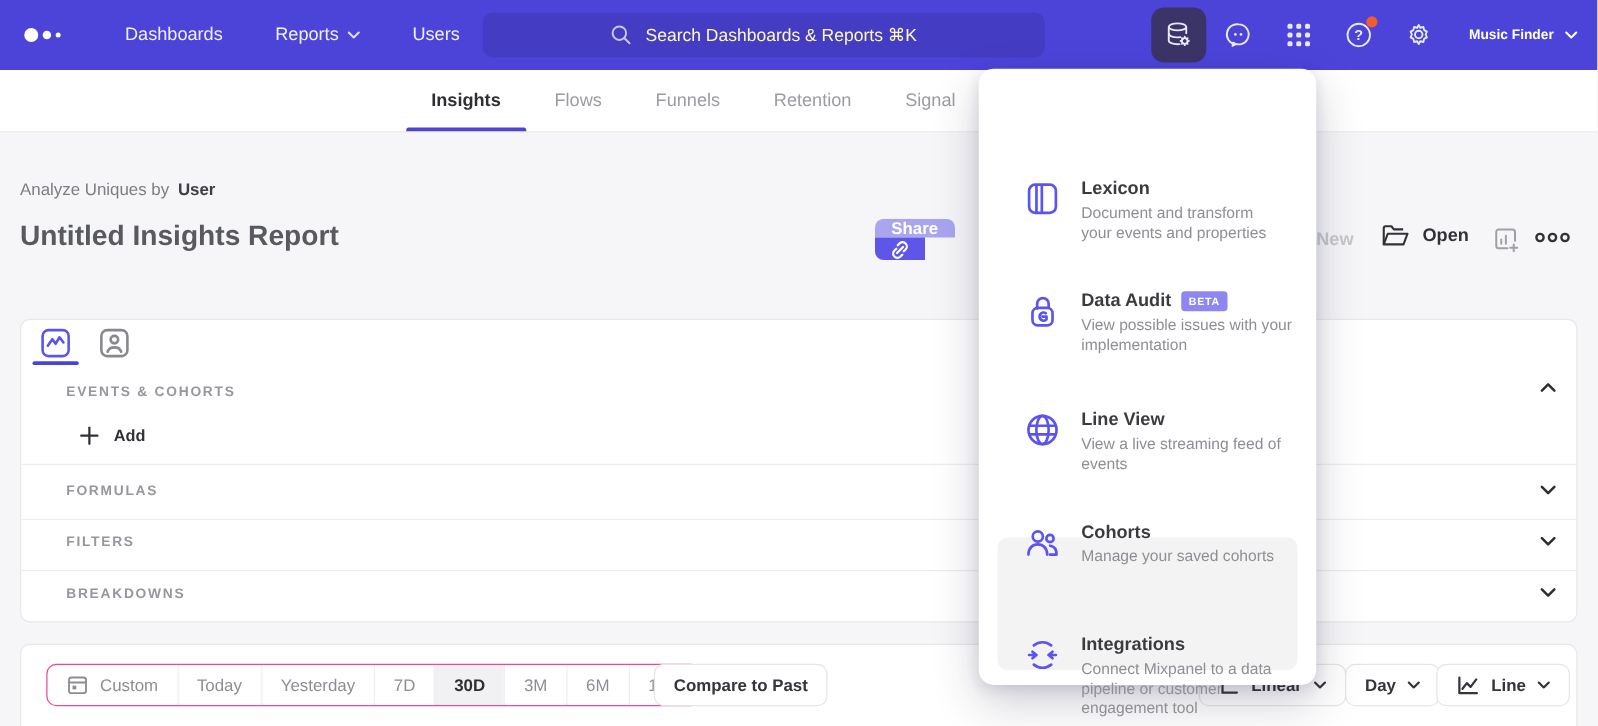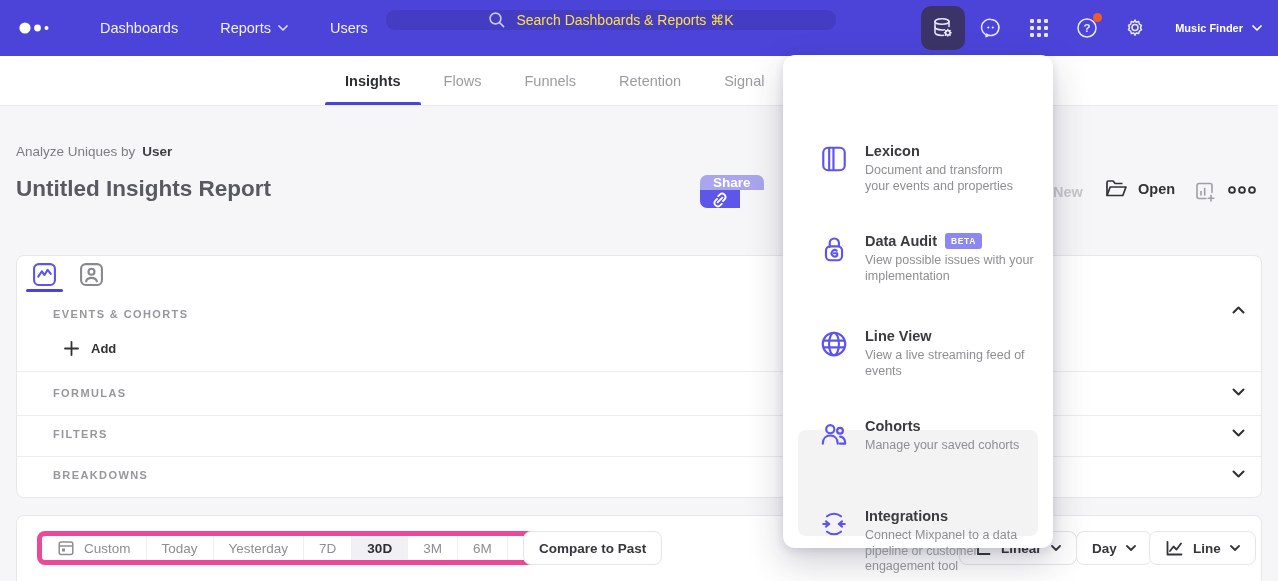--- a/index.html
+++ b/index.html
@@ -5,21 +5,21 @@
   * { margin:0; padding:0; box-sizing:border-box; }
   html,body { width:1278px; height:581px; overflow:hidden; }
   body { font-family:"Liberation Sans", sans-serif; background:#f6f6f8; position:relative; }
   .stage { position:absolute; inset:0; width:1278px; height:581px;padding-left:24px; }
 
   
   .topnav { position:absolute; left:0; top:0; right:0; height:56px; background:#4c44d9; display:flex; align-items:center; color:#f1f0fc; z-index:5; }
   .logo { margin-left:18px; display:flex; align-items:center; }
   .nav-links { display:flex; gap:42px; margin-left:44px; }
   .nav-link { font-size:14.5px; font-weight:500; color:#f1f0fc; display:flex; align-items:center; gap:7px; cursor:pointer; }
-  .searchbar { position:absolute; left:386px; top:10px; width:450px; height:20px; border-radius:9px; background:#453cc4; display:flex; align-items:center; justify-content:center; gap:10px; color:#fde047; font-size:14px; cursor:text; }
+  .searchbar { position:absolute; left:386px; top:10px; width:450px; height:36px; border-radius:9px; background:#453cc4; display:flex; align-items:center; justify-content:center; gap:10px; color:#fef9c3; font-size:14px; cursor:text; }
   .nav-right { position:absolute; right:0; top:0; height:56px; display:flex; align-items:center; gap:4px; padding-right:16px; }
   .icon-btn { width:44px; height:44px; border-radius:10px; display:flex; align-items:center; justify-content:center; position:relative; cursor:pointer; }
   .icon-btn.active { background:#3a3468; }
   .notif-dot { position:absolute; top:7px; right:7px; width:9px; height:9px; border-radius:50%; background:#f15b2e; }
   .project-switch { display:flex; align-items:center; gap:9px; margin-left:14px; font-size:11px; font-weight:700; color:#ffffff; cursor:pointer; }
 
   
   .tabbar { position:absolute; left:0; top:56px; right:0; height:50px; background:#fff; border-bottom:1px solid #eaeaec; display:flex; gap:43px; padding-left:345px; z-index:1; }
   .tab { position:relative; display:flex; align-items:center; font-size:14.5px; font-weight:500; color:#9b9ca1; cursor:pointer; }
   .tab.active { color:#2e2f33; font-weight:700; }
@@ -42,21 +42,21 @@
   .qtabs { position:absolute; left:14px; top:5px; display:flex; gap:20px; }
   .qtab { width:27px; height:27px; display:flex; align-items:center; justify-content:center; position:relative; cursor:pointer; }
   .qtab.active::after { content:""; position:absolute; left:-5px; right:-5px; bottom:-4px; height:3px; background:#4c44d9; border-radius:2px; }
   .qsec-label { position:absolute; left:36px; font-size:11px; font-weight:700; letter-spacing:1.4px; color:#96979c; }
   .qchev { position:absolute; left:1215px; cursor:pointer; }
   .qdivider { position:absolute; left:0; right:0; height:0; border-top:1px solid #ededef; }
   .add-row { position:absolute; left:47px; top:85px; display:flex; align-items:center; gap:12px; font-size:13px; font-weight:700; color:#313236; cursor:pointer; }
 
   
   .bpanel { position:absolute; left:16px; top:515px; width:1246px; height:80px; background:#fff; border:1px solid #e8e8ea; border-radius:8px 8px 0 0; z-index:1; }
-  .range-group { position:absolute; left:20px; top:15px; height:34px; display:flex; border:5px solid #ec4899; border-radius:8px; overflow:hidden; background:#fff; }
+  .range-group { position:absolute; left:20px; top:15px; height:34px; display:flex; border:1px solid #ec4899; border-radius:8px; overflow:hidden; background:#fff; }
   .range { display:flex; align-items:center; gap:9px; padding:0 15px; font-size:13.5px; color:#8d8e93; font-weight:500; border-left:1px solid #efeff1; cursor:pointer; white-space:nowrap; }
   .range:first-child { border-left:none; }
   .range.selected { background:#f1f1f3; color:#2e2f33; font-weight:700; }
   .pill-btn { position:absolute; top:15px; height:34px; border:1px solid #e5e5e7; border-radius:8px; background:#fff; display:flex; align-items:center; gap:9px; padding:0 15px; font-size:13.5px; font-weight:700; color:#35363b; cursor:pointer;justify-content:flex-end; }
 
   
   .menu { position:absolute; left:783px; top:55px; width:270px; height:493px; background:#fff; border-radius:12px; box-shadow:0 14px 36px rgba(35,35,70,.22), 0 3px 10px rgba(35,35,70,.12); z-index:30; }
   .menu-highlight { position:absolute; left:15px; right:15px; top:375px; height:106px; background:#f3f3f4; border-radius:8px; }
   .menu-item { position:absolute; left:0; right:0; cursor:pointer; }
   .mi-icon { position:absolute; left:36px; top:1px; }

